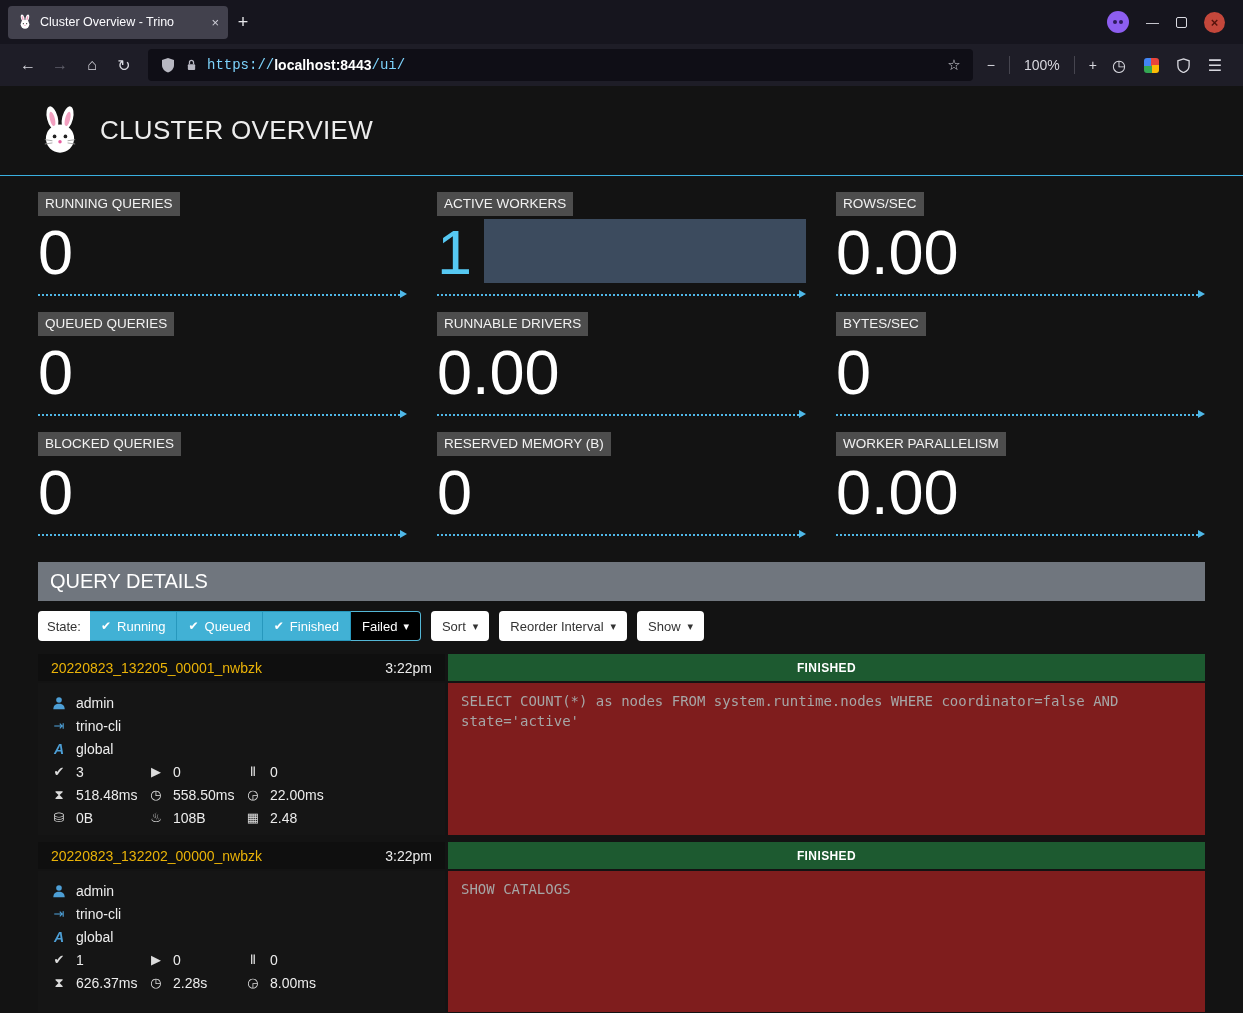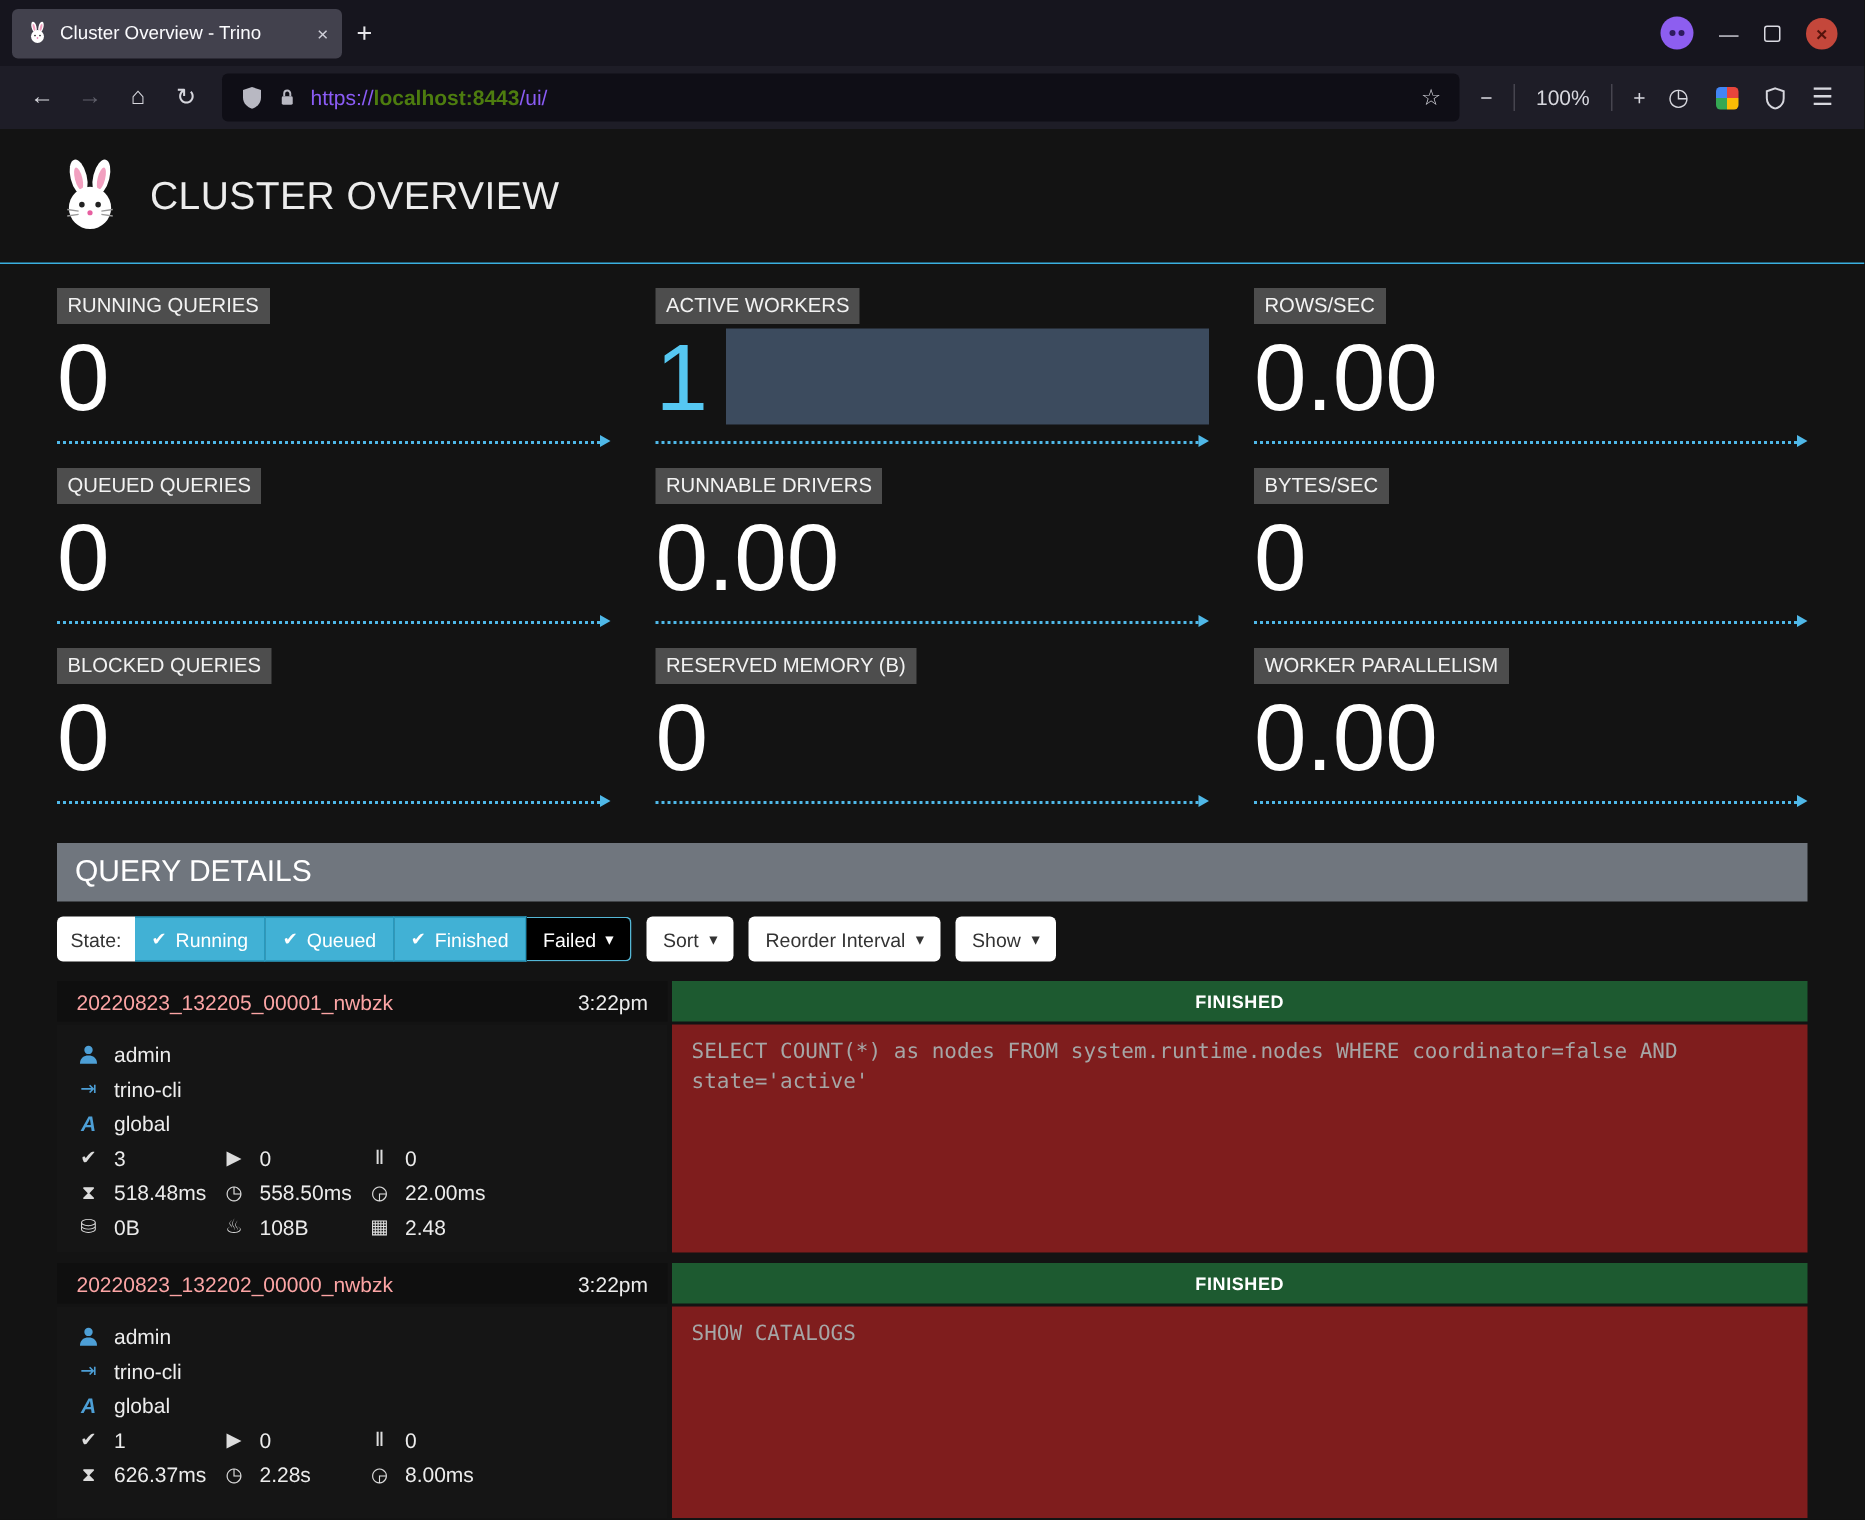--- a/index.html
+++ b/index.html
@@ -20,21 +20,21 @@
   .win-restore { width:11px; height:11px; border:1.5px solid #dadae2; border-radius:2px; }
   .win-close { width:21px; height:21px; border-radius:50%; background:#c4473b; color:#54130c; display:flex;
       align-items:center; justify-content:center; font-size:13px; font-weight:bold; }
 
   .navbar { height:42px; background:#1e1d27; display:flex; align-items:center; padding:0 12px; }
   .nav-icon { width:32px; height:30px; display:flex; align-items:center; justify-content:center; font-size:16px;
       color:#d7d7de; border-radius:4px; }
   .nav-icon.dim { color:#60606b; }
   .urlbar { flex:1; height:32px; margin:0 8px; background:#0f0e16; border-radius:4px; display:flex; align-items:center;
       gap:9px; padding:0 12px; font-size:14px; }
-  .u-dim { color:#8b5cf6; } .u-host { color:#4d7c0f; font-weight:600; }
+  .u-dim { color:#7dd3fc;font-family:Liberation Mono, monospace; } .u-host { color:#ffffff; font-weight:600; }
   .url-text { display:flex; }
   .star { margin-left:auto; color:#d7d7de; font-size:15px; }
   .zoom { display:flex; align-items:center; gap:10px; color:#d7d7de; font-size:14px; margin:0 6px; }
   .sep { width:1px; height:18px; background:#46454f; margin:0 4px; }
   .ext-icon { width:15px; height:15px; border-radius:3px;
       background:conic-gradient(#e8453c 0 25%, #fbbc05 0 50%, #34a853 0 75%, #4285f4 0); }
 
   
   .trino-header { height:90px; display:flex; align-items:center; padding:4px 38px; border-bottom:1px solid #3ab0e0; }
   .app-title { font-size:26px; color:#ececec; margin-left:18px; letter-spacing:0.3px; }
@@ -74,21 +74,21 @@
   .state-btn.failed { background:#000000; border-color:#54b7d6; border-radius:0 4px 4px 0; }
   .wbtn { height:30px; background:#fff; color:#333; border:none; border-radius:4px; padding:0 11px; display:flex;
       align-items:center; gap:7px; font-size:13px; }
   .caret { font-size:11px; }
 
   
   .query-card { margin:0 38px 7px; }
   .qc-header { display:flex; gap:3px; height:27px; }
   .qc-hl { width:407px; background:#0f0f0f; display:flex; align-items:center; justify-content:space-between;
       padding:0 13px; }
-  .query-id { color:#fca5a5; font-size:14px; text-decoration:none; }
+  .query-id { color:#eab308; font-size:14px; text-decoration:none; }
   .qtime { color:#ececec; font-size:14px; }
   .qstatus { flex:1; background:#1d5a30; display:flex; align-items:center; justify-content:center; color:#fff;
       font-size:12px; font-weight:600; letter-spacing:0.4px; }
   .qc-body { display:flex; gap:3px; margin-top:2px; min-height:141px; }
   .qc-left { width:407px; background:#151515; padding:8px 13px 6px; font-size:14px; color:#ececec; display:flex;
       flex-direction:column; gap:0; }
   .mrow { display:flex; align-items:center; gap:9px; height:23px; }
   .micon { width:16px; text-align:center; font-size:13px; color:#dcdcdc; display:inline-flex;
       align-items:center; justify-content:center; }
   .micon.blue { color:#4d9fd6; }

